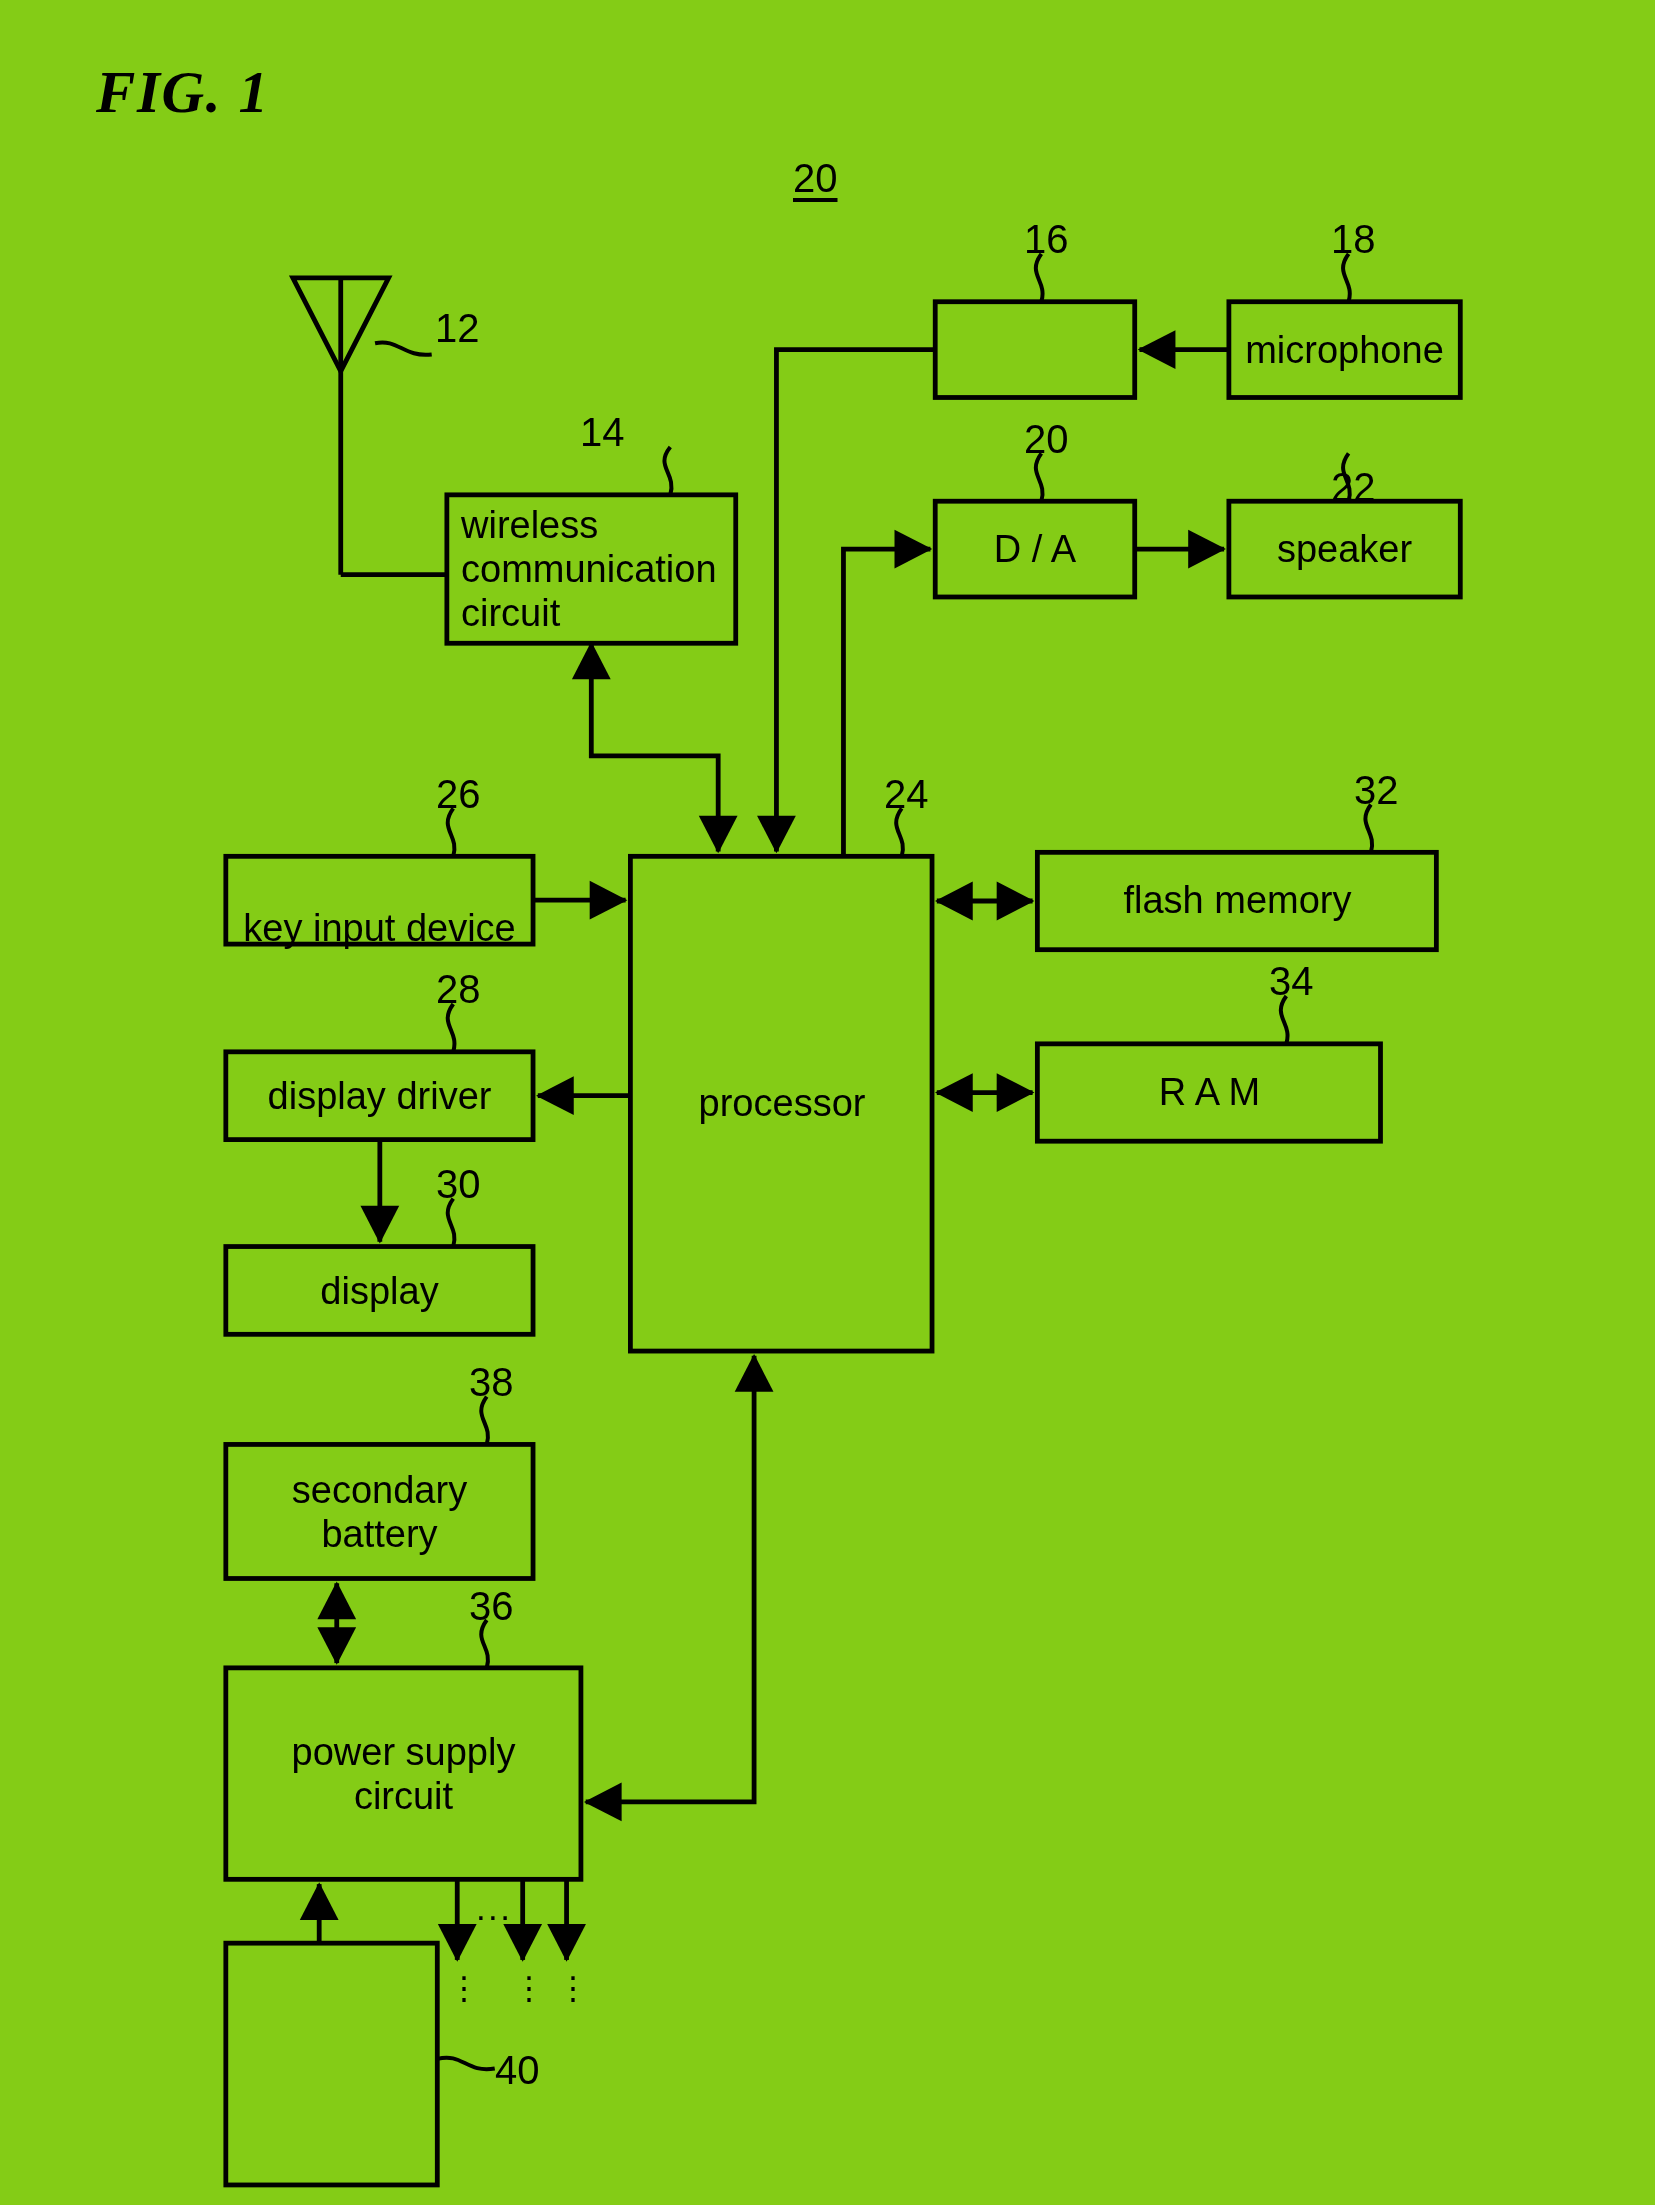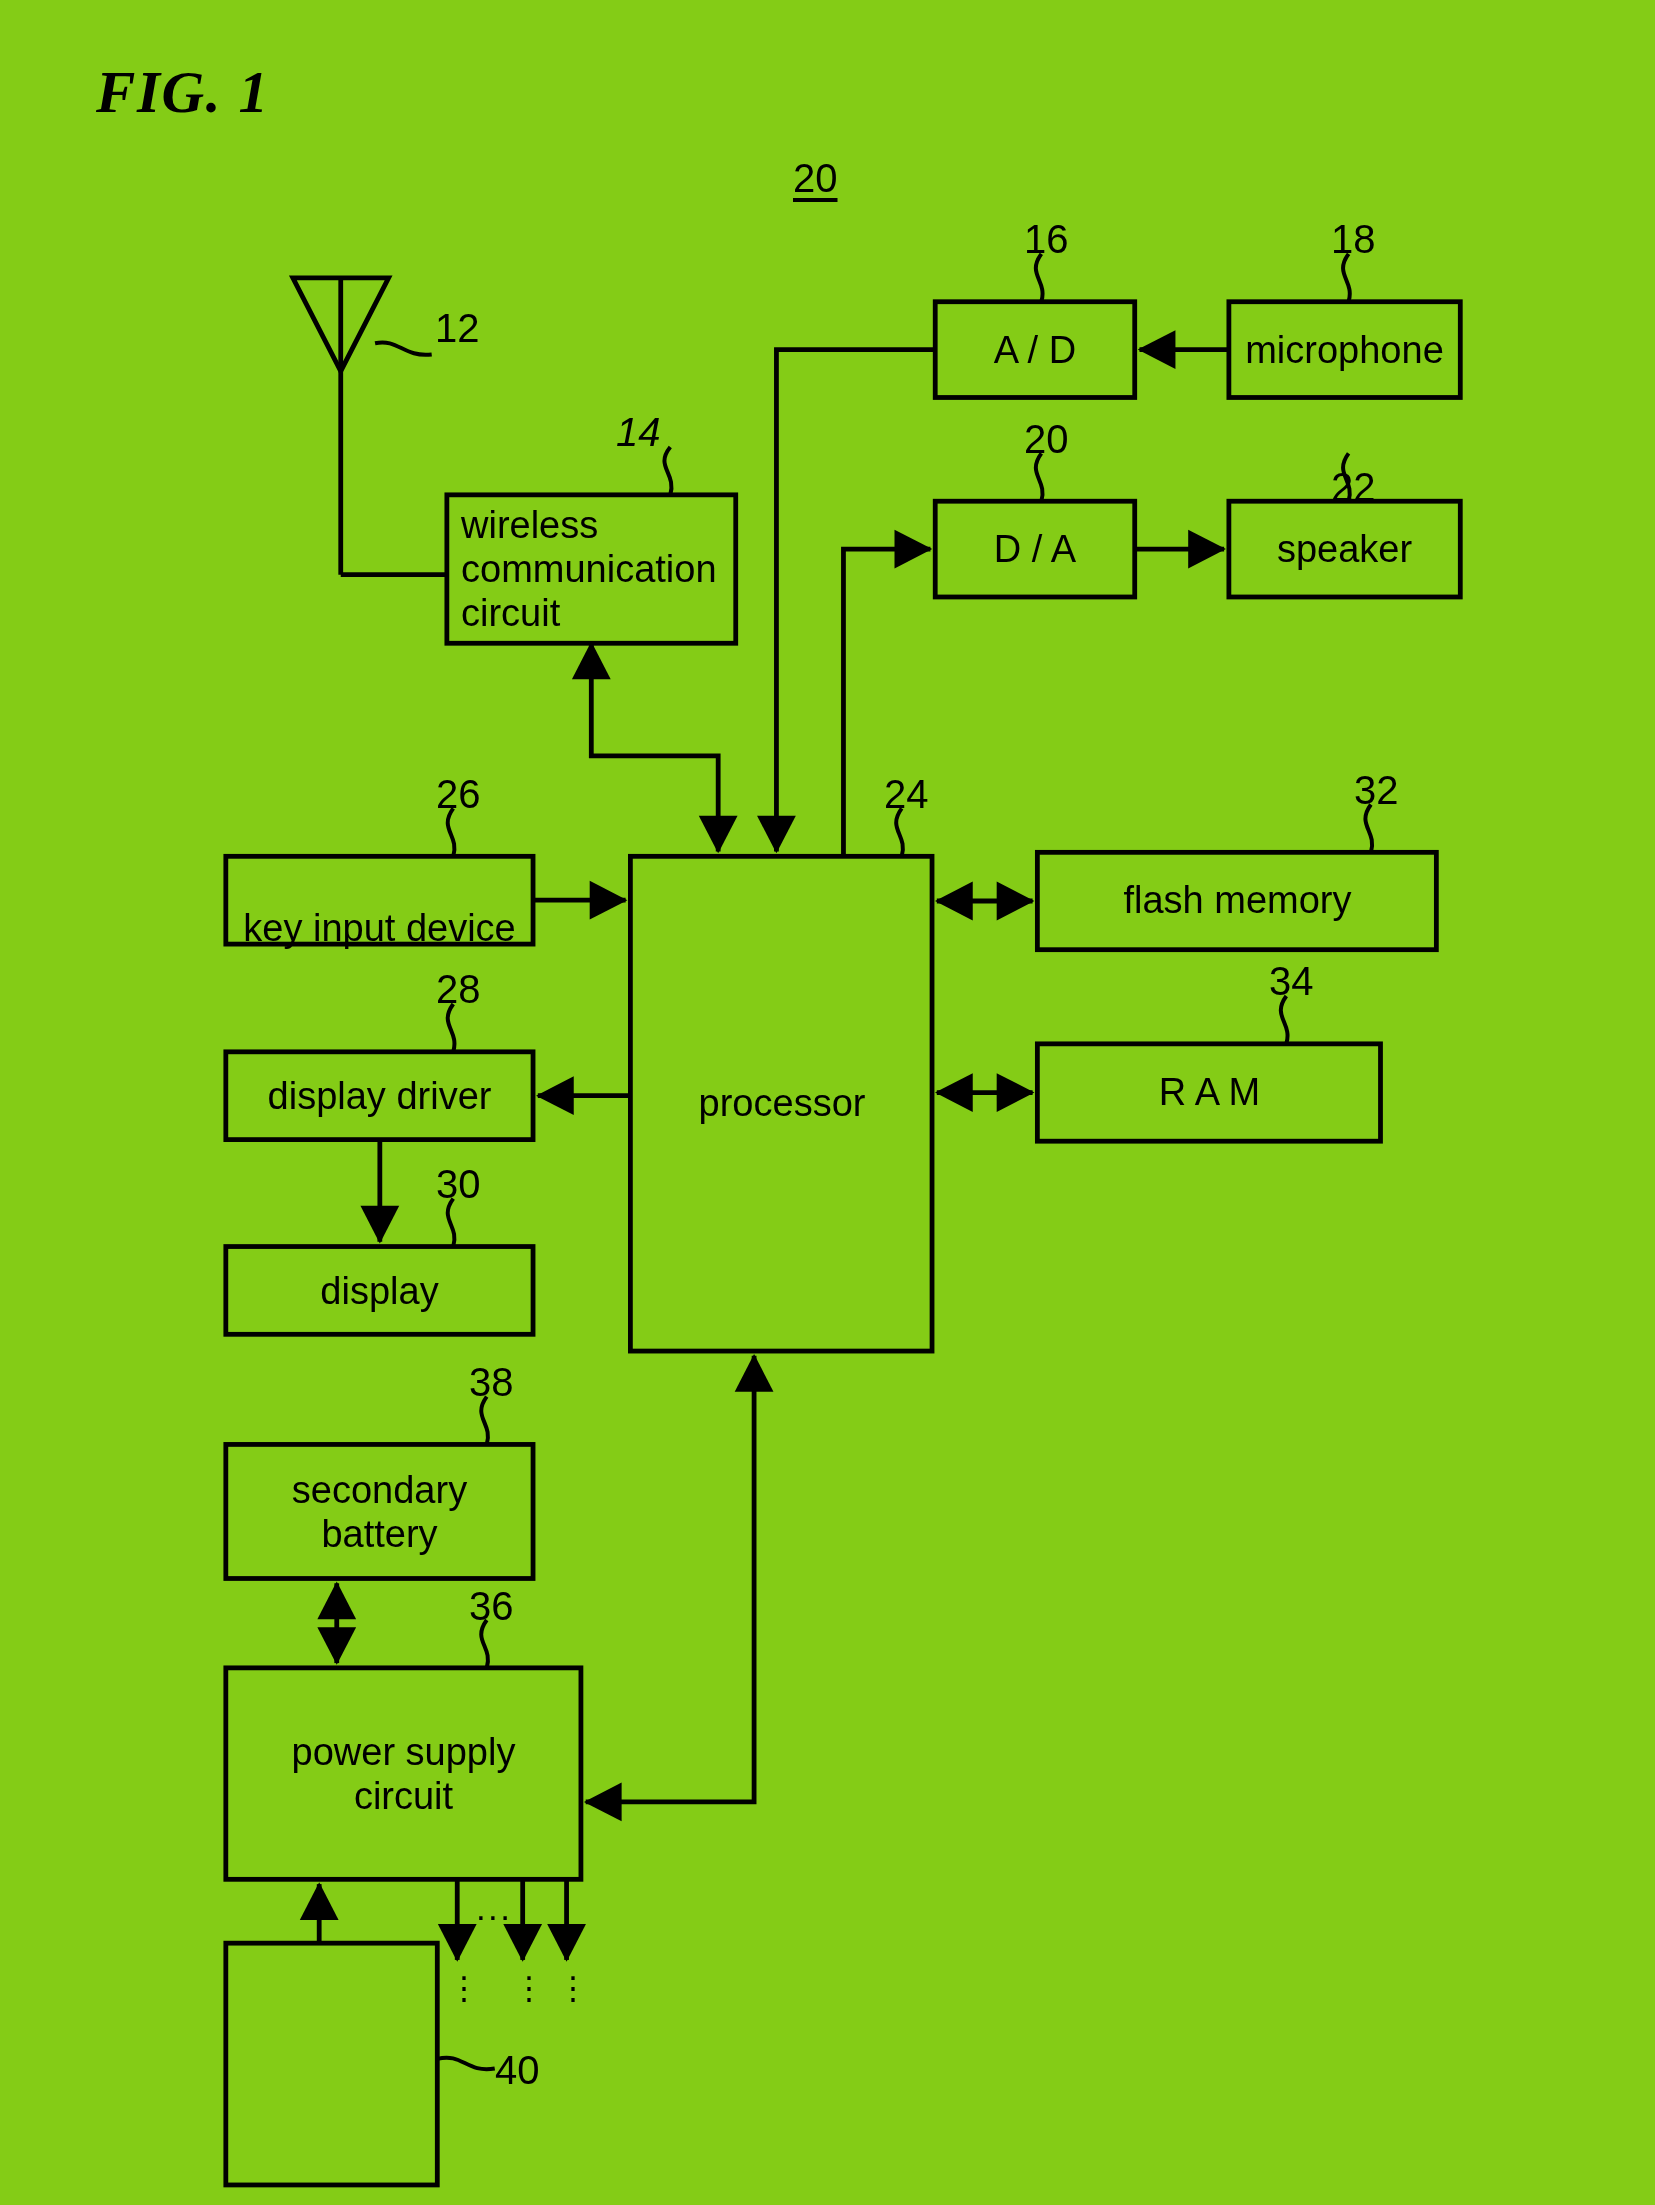--- a/index.html
+++ b/index.html
@@ -180,21 +180,20 @@
 
       <line x1="573" y1="2355" x2="573" y2="2456" marker-end="url(#ah)"></line>
       <line x1="655" y1="2355" x2="655" y2="2456" marker-end="url(#ah)"></line>
       <line x1="710" y1="2355" x2="710" y2="2456" marker-end="url(#ah)"></line>
 
     </g>
   </svg>
 
   <div class="blk-label left" style="left:461px; top:495px; width:275px; height:148px;">wireless<br>communication<br>circuit</div>
 
-  <div class="blk-label center" style="left:935px; top:302px; width:200px; height:96px;">A / D</div>
 
   <div class="blk-label center" style="left:1229px; top:302px; width:231px; height:96px;">microphone</div>
 
   <div class="blk-label center" style="left:935px; top:501px; width:200px; height:96px;">D / A</div>
 
   <div class="blk-label center" style="left:1229px; top:501px; width:231px; height:96px;">speaker</div>
 
   <div class="blk-label center" style="left:631px; top:856px; width:302px; height:495px;">processor</div>
 
   <div class="blk-label center" style="left:226px; top:884px; width:307px; height:88px;">key input device</div>
@@ -207,21 +206,21 @@
 
   <div class="blk-label center" style="left:1038px; top:1044px; width:343px; height:97px;">R A M</div>
 
   <div class="blk-label center" style="left:226px; top:1668px; width:355px; height:212px;">power supply<br>circuit</div>
 
   <div class="blk-label center" style="left:226px; top:1445px; width:307px; height:134px;">secondary<br>battery</div>
 
 
   <div class="ref-num" style="left:435px; top:306px;">12</div>
 
-  <div class="ref-num" style="left:616px; top:410px;font-style:italic;">14</div>
+  <div class="ref-num" style="left:580px; top:410px;">14</div>
 
   <div class="ref-num" style="left:1024px; top:217px;">16</div>
 
   <div class="ref-num" style="left:1331px; top:217px;">18</div>
 
   <div class="ref-num" style="left:1024px; top:417px;">20</div>
 
   <div class="ref-num" style="left:1331px; top:417px;margin-top:48px;">22</div>
 
   <div class="ref-num" style="left:884px; top:772px;">24</div>

